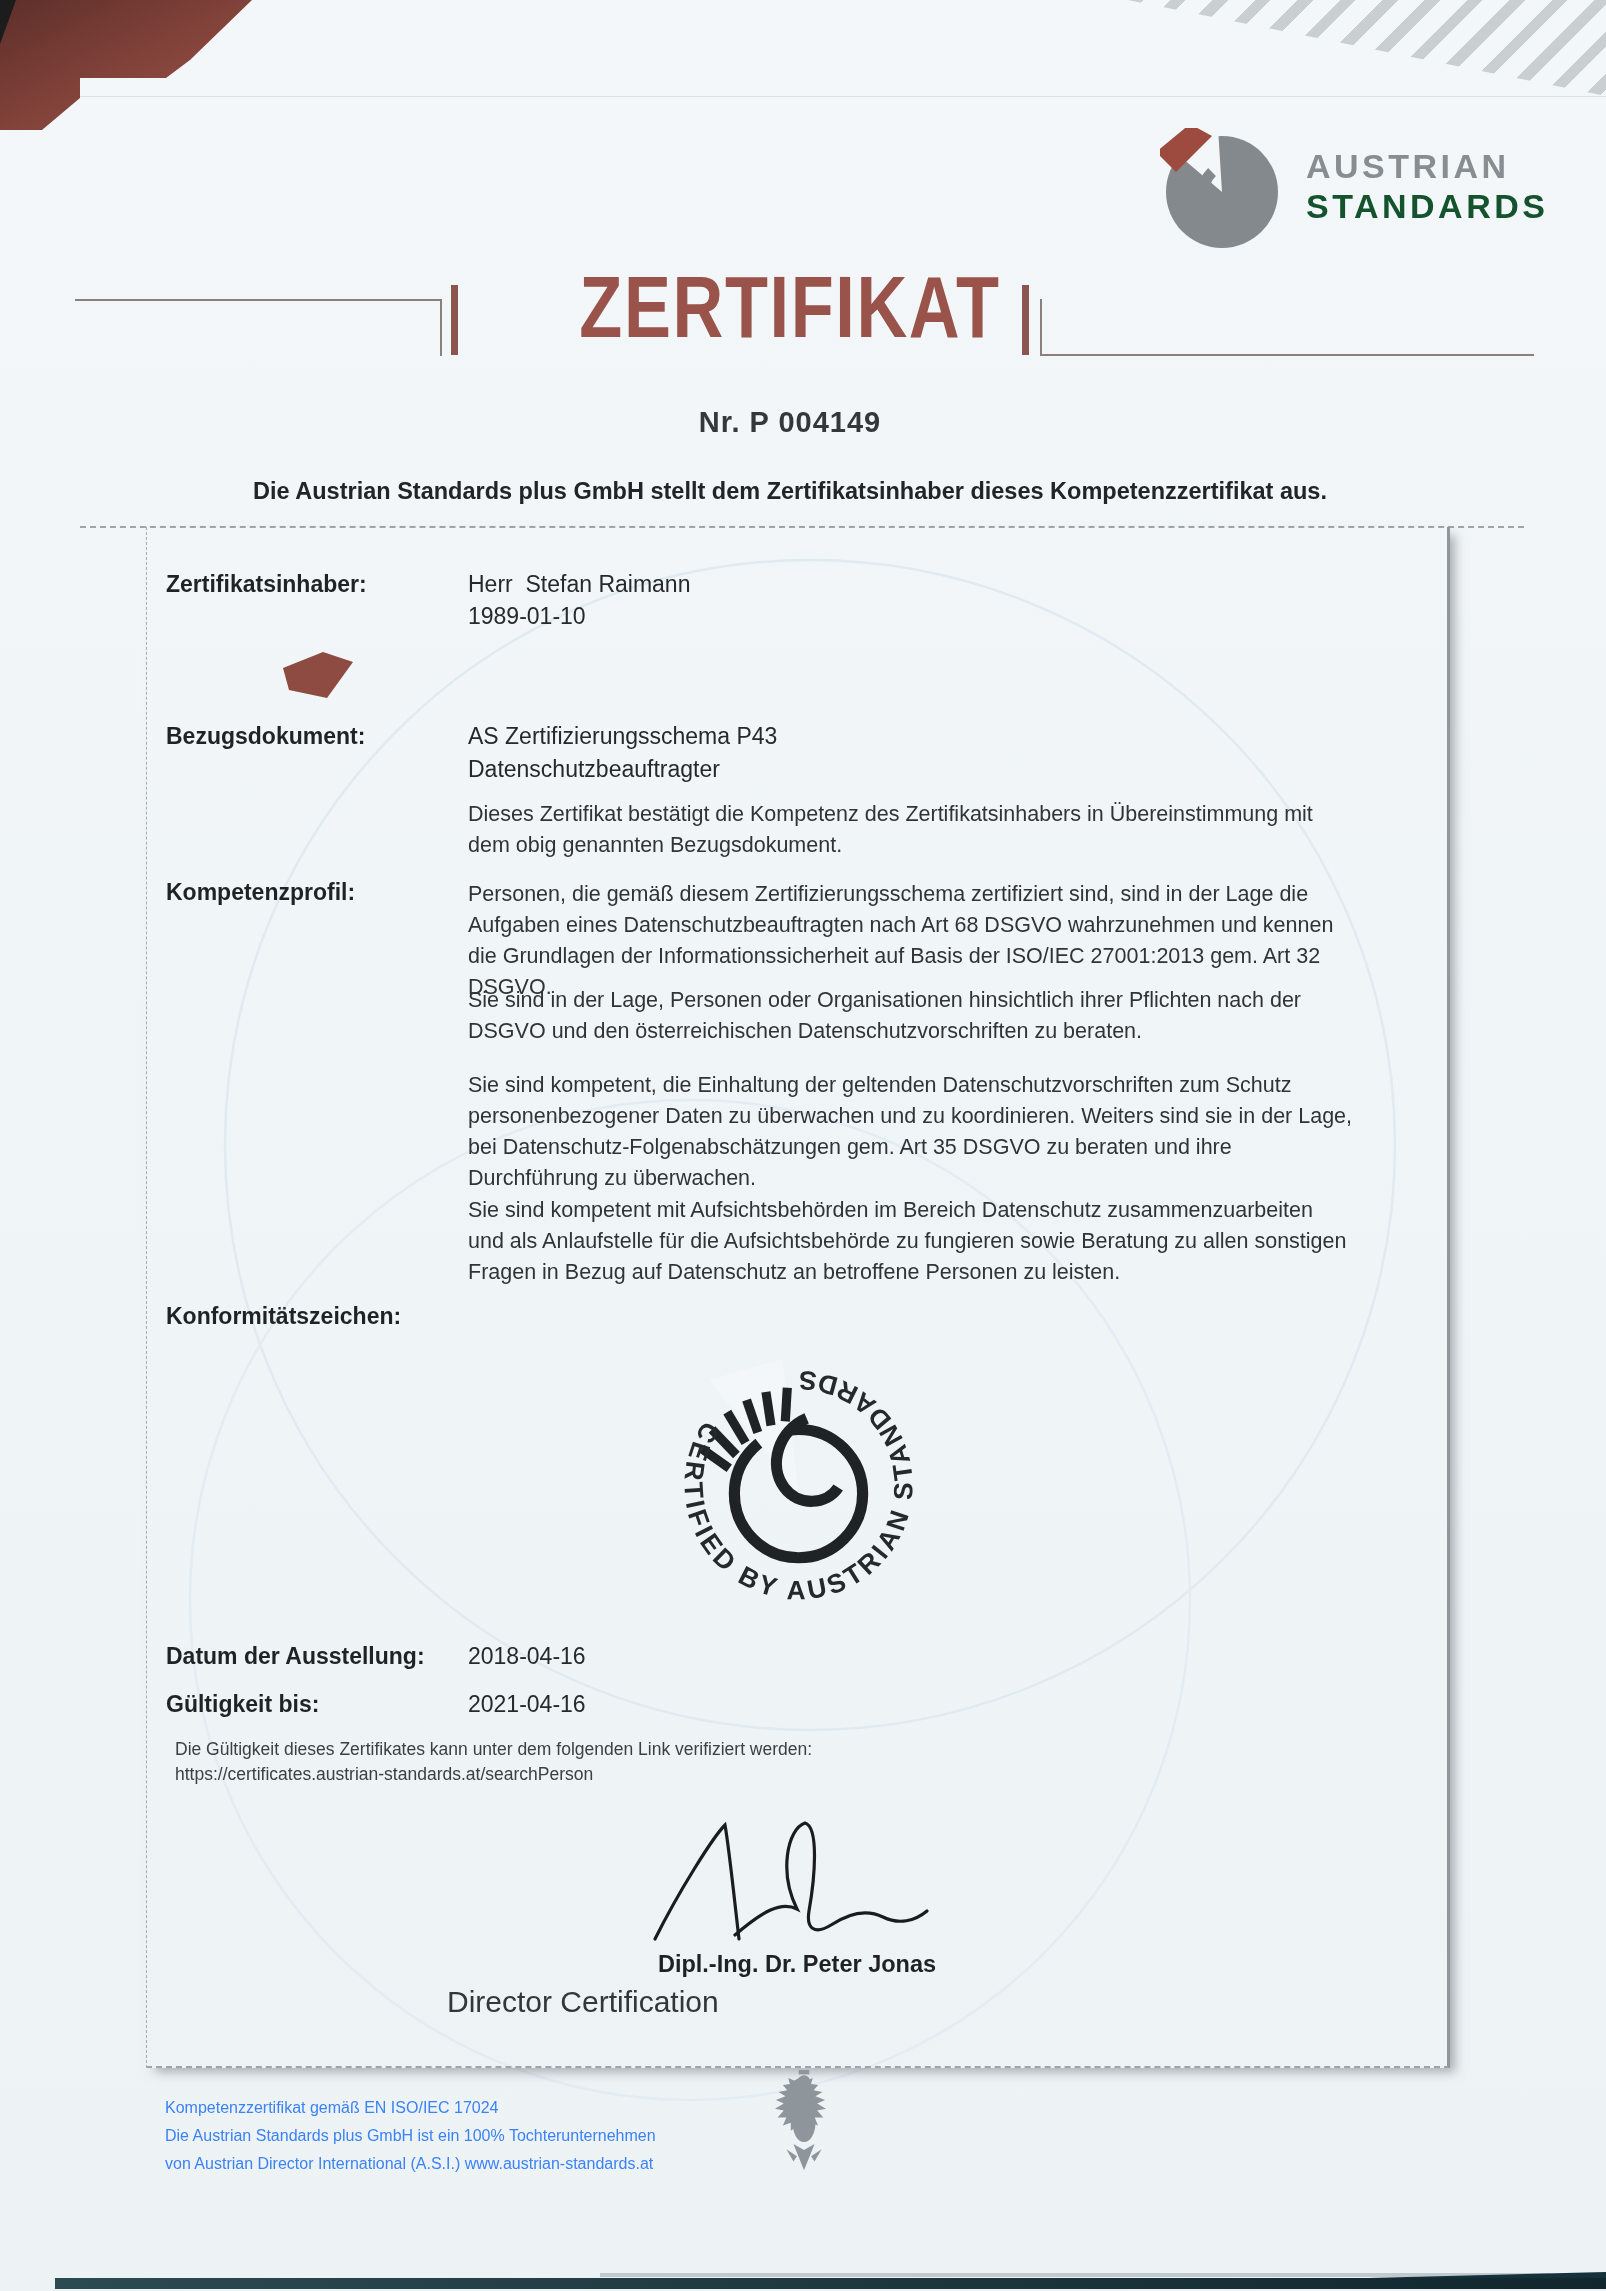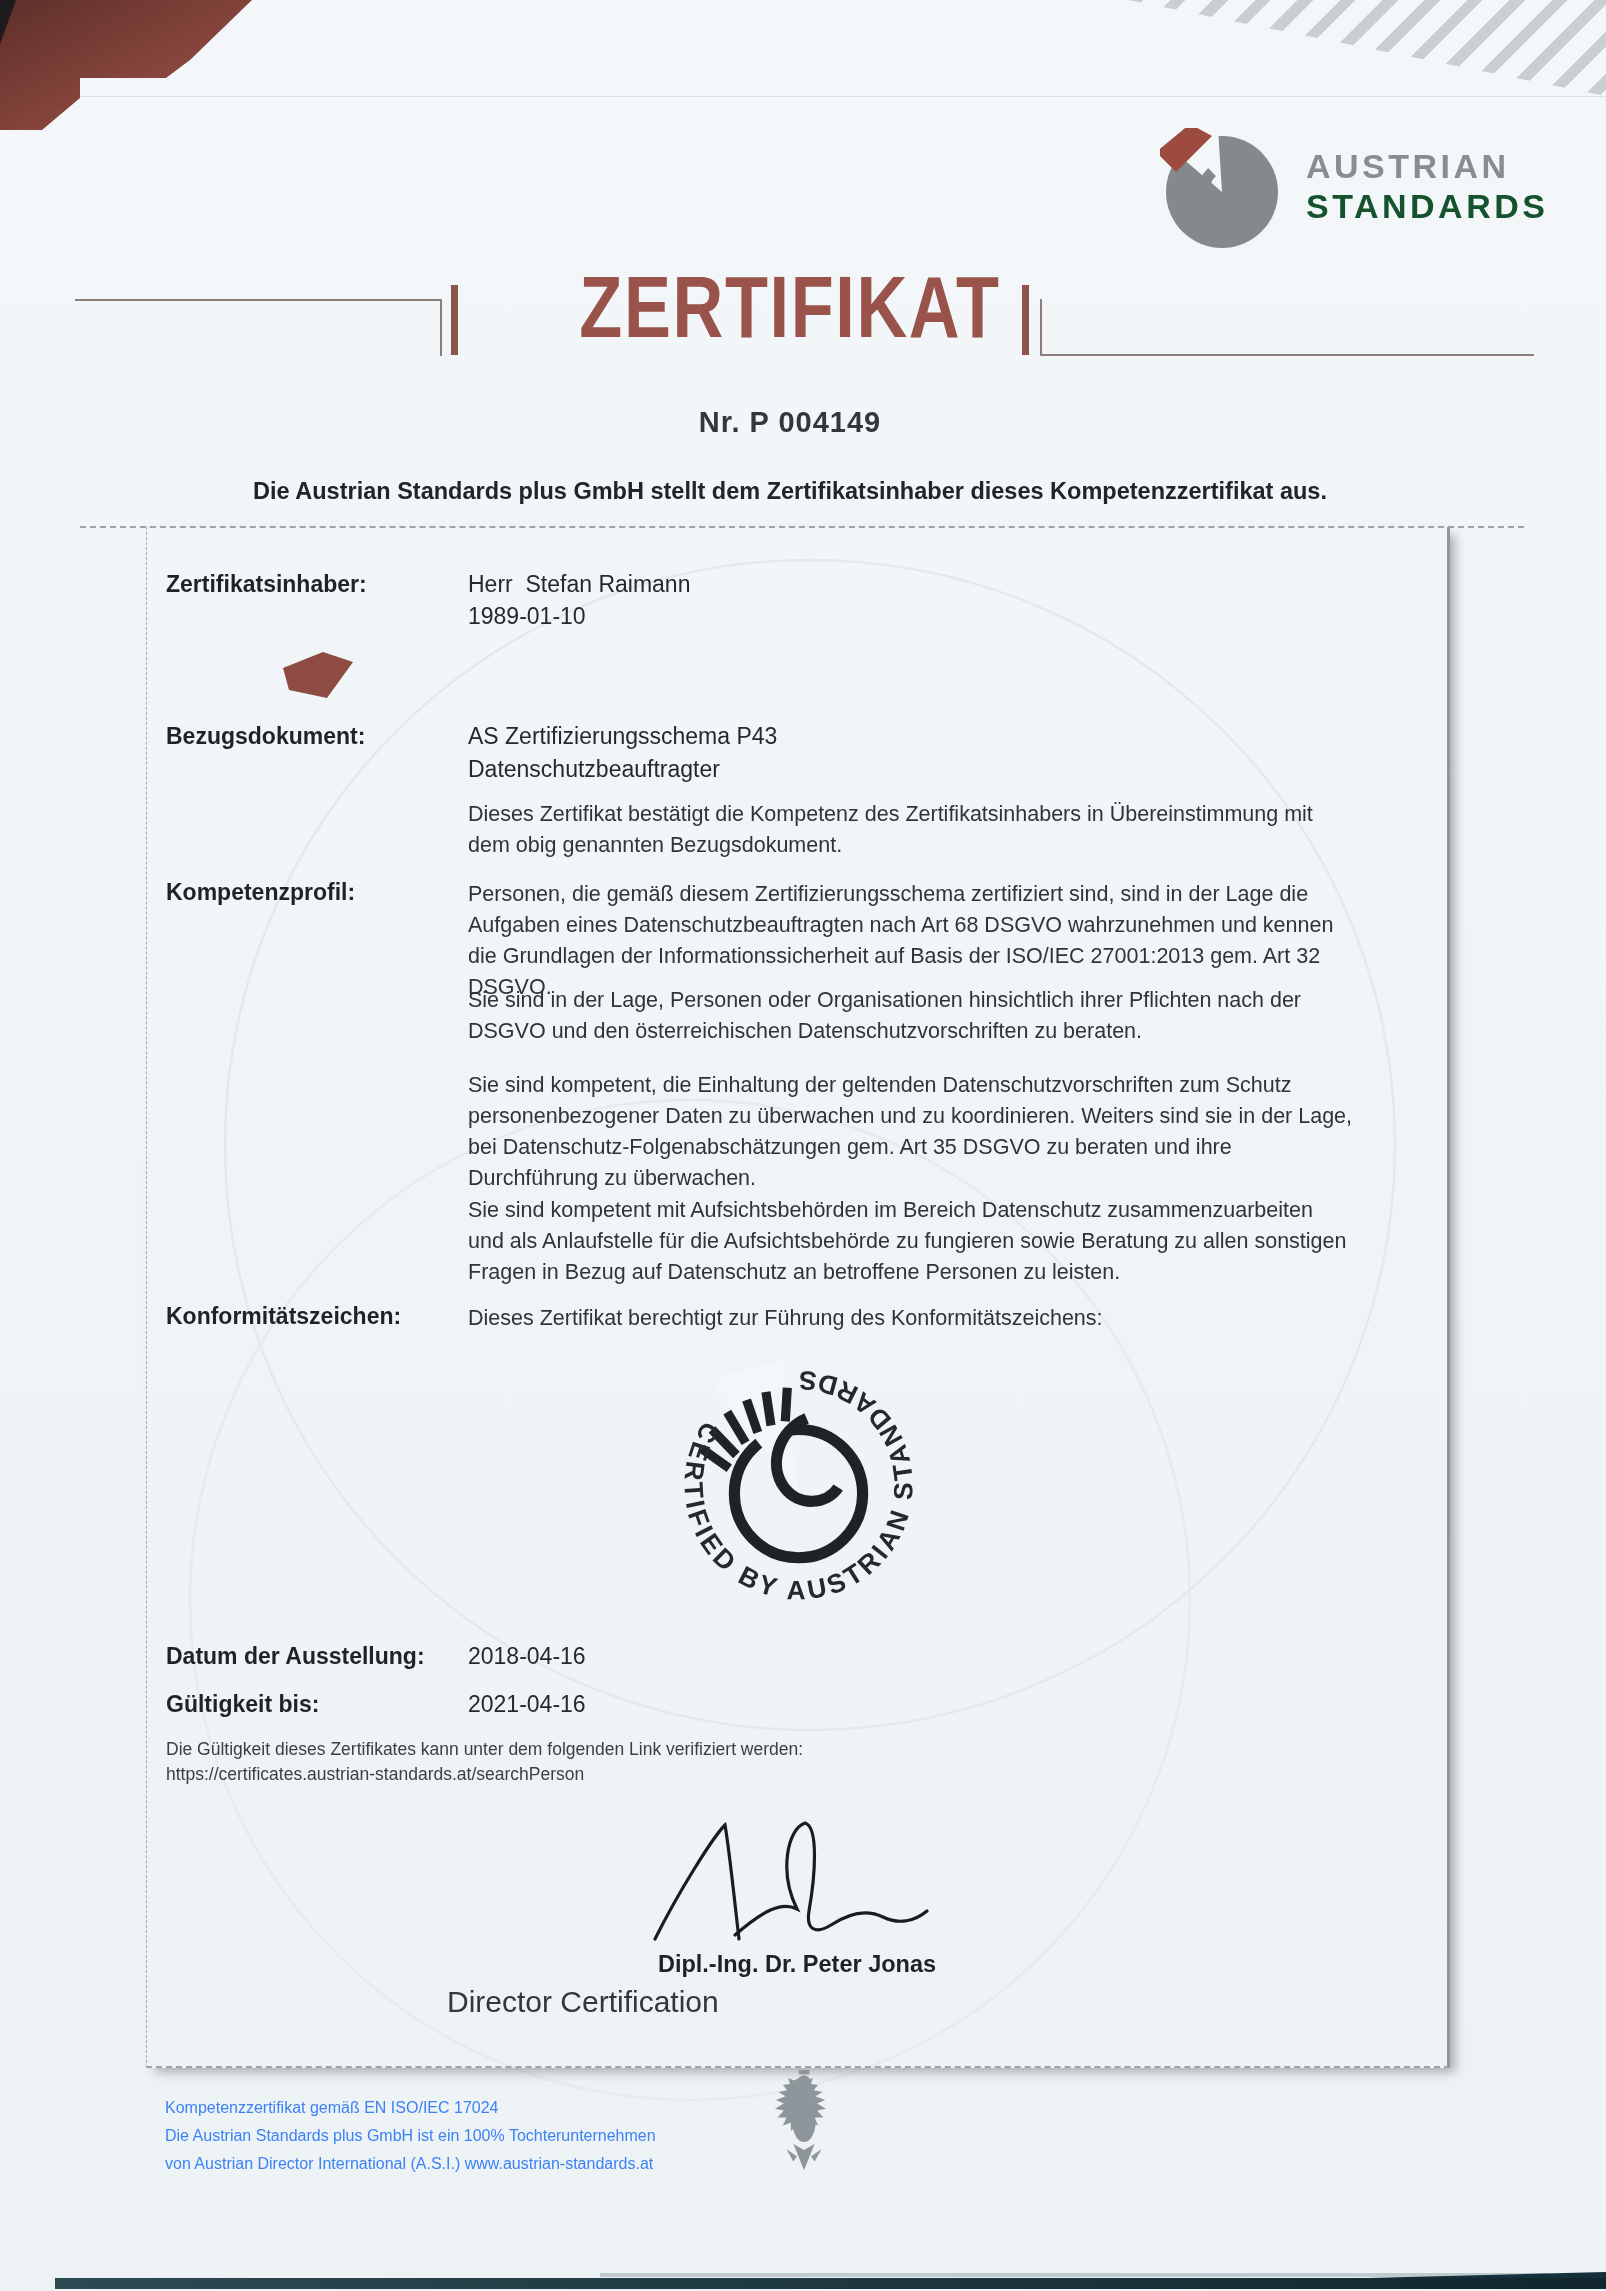--- a/index.html
+++ b/index.html
@@ -49,21 +49,21 @@
     border-right:3px solid #90969a;
     border-bottom:2px dashed #9fa4a7;
     box-shadow:7px 6px 10px -2px rgba(96,106,112,.5);
   }
   .box .abs{position:absolute;}
   .lbl{left:19px;width:295px;font-size:23px;font-weight:bold;color:#1f2325;}
   .val{left:321px;width:885px;font-size:23px;color:#26292b;}
   .para{left:321px;width:885px;font-size:21.5px;line-height:31px;color:#303436;}
   .pre{white-space:pre-wrap;}
   .bold{font-weight:normal;}
-  .small-print{left:19px;width:1000px;font-size:17.5px;line-height:25px;color:#3c4042;}
+  .small-print{left:28px;width:1000px;font-size:17.5px;line-height:25px;color:#3c4042;}
   .stamp{left:509px;top:816px;width:285px;height:285px;}
   .signature{left:480px;top:1284px;width:340px;height:150px;}
   .signer-name{left:300px;top:1424px;width:700px;text-align:center;font-size:23.5px;font-weight:bold;color:#1e2224;}
   .signer-title{left:300px;top:1458px;width:700px;text-align:left;font-size:30px;color:#33373a;}
   
   .footer-line{left:165px;width:900px;font-size:16px;line-height:28px;color:#3b82f6;}
   .eagle{left:760px;top:2066px;width:88px;height:110px;}
 </style>
 </head>
 <body>
@@ -126,21 +126,20 @@
 
   <div class="abs para" style="top:272px">Dieses Zertifikat bestätigt die Kompetenz des Zertifikatsinhabers in Übereinstimmung mit dem obig genannten Bezugsdokument.</div>
 
   <div class="abs lbl" style="top:352px">Kompetenzprofil:</div>
   <div class="abs para" style="top:352px">Personen, die gemäß diesem Zertifizierungsschema zertifiziert sind, sind in der Lage die Aufgaben eines Datenschutzbeauftragten nach Art 68 DSGVO wahrzunehmen und kennen die Grundlagen der Informationssicherheit auf Basis der ISO/IEC 27001:2013 gem. Art 32 DSGVO.</div>
   <div class="abs para" style="top:458px">Sie sind in der Lage, Personen oder Organisationen hinsichtlich ihrer Pflichten nach der DSGVO und den österreichischen Datenschutzvorschriften zu beraten.</div>
   <div class="abs para" style="top:543px">Sie sind kompetent, die Einhaltung der geltenden Datenschutzvorschriften zum Schutz personenbezogener Daten zu überwachen und zu koordinieren. Weiters sind sie in der Lage, bei Datenschutz-Folgenabschätzungen gem. Art 35 DSGVO zu beraten und ihre Durchführung zu überwachen.</div>
   <div class="abs para" style="top:668px">Sie sind kompetent mit Aufsichtsbehörden im Bereich Datenschutz zusammenzuarbeiten und als Anlaufstelle für die Aufsichtsbehörde zu fungieren sowie Beratung zu allen sonstigen Fragen in Bezug auf Datenschutz an betroffene Personen zu leisten.</div>
 
   <div class="abs lbl" style="top:776px">Konformitätszeichen:</div>
-  <div class="abs para" style="top:776px">Dieses Zertifikat berechtigt zur Führung des Konformitätszeichens:</div>
 
   <svg class="abs stamp" viewBox="0 0 280 280">
     <defs>
       <path id="ringPath" d="M 48 76 A 112 112 0 1 0 118 30" fill="none"></path>
     </defs>
     <circle cx="140" cy="148" r="63" fill="none" stroke="#202325" stroke-width="11"></circle>
     <polygon points="140,148 52,36 124,16" fill="#f3f7f9"></polygon>
     <path d="M148 74 C120 86 110 120 126 142 C140 161 168 159 179 142" fill="none" stroke="#202325" stroke-width="11"></path>
     <g stroke="#202325" stroke-width="9">
       <line x1="72" y1="123" x2="45" y2="104"></line>

